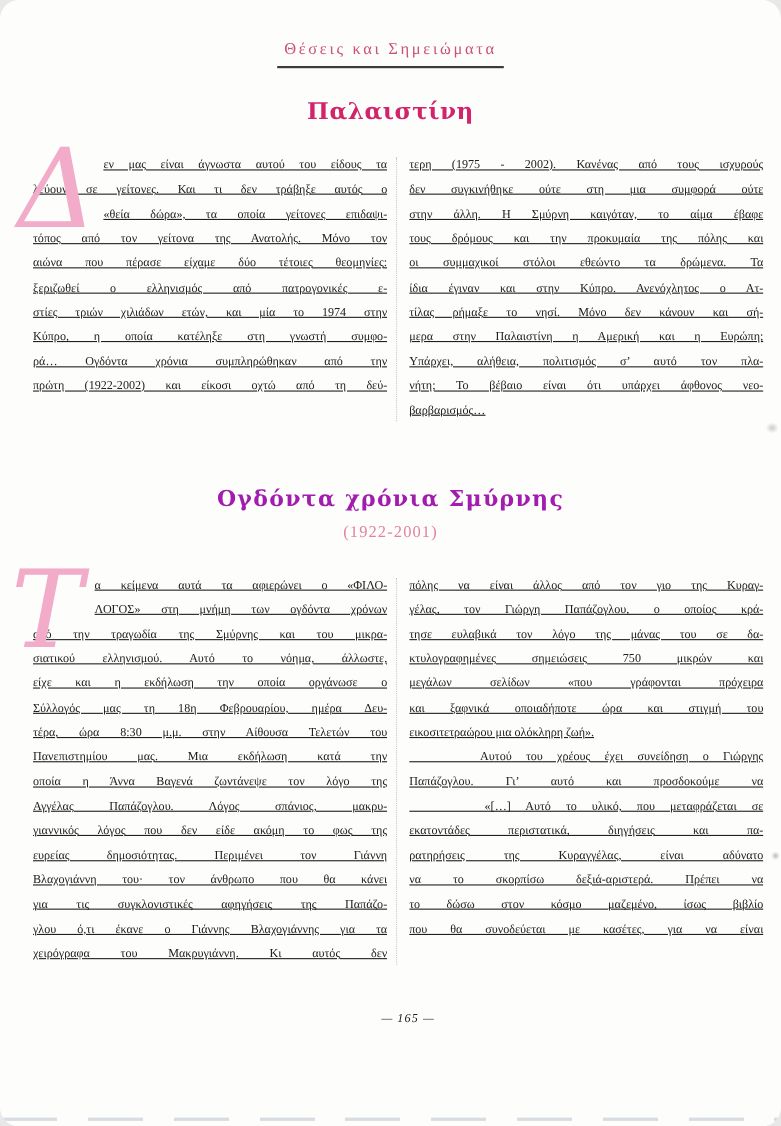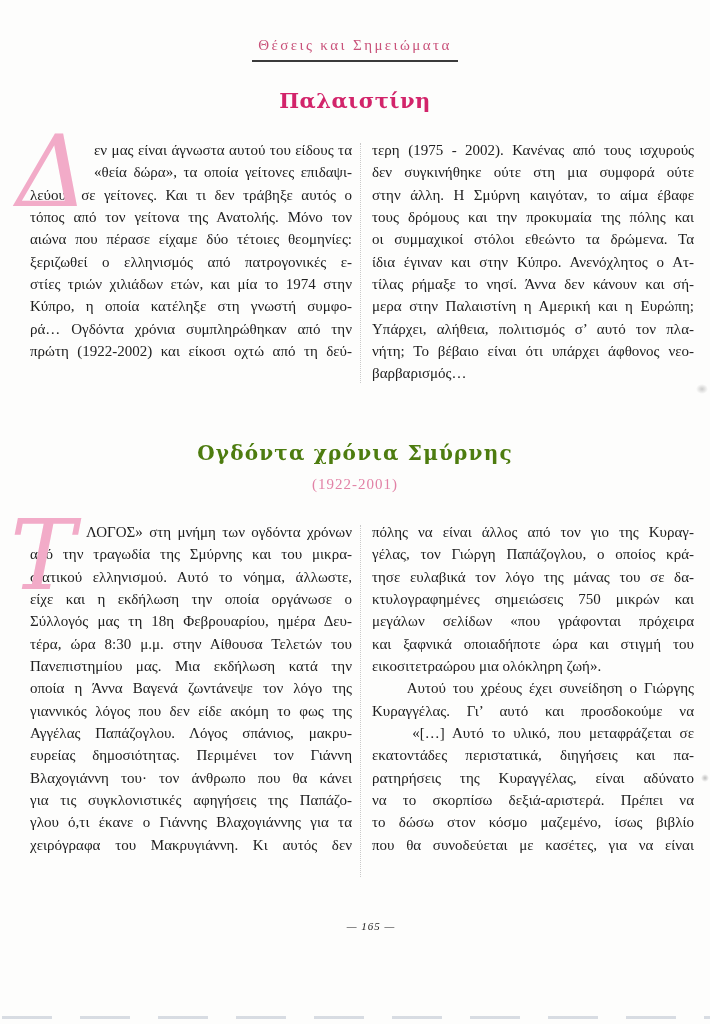--- a/index.html
+++ b/index.html
@@ -1,38 +1,38 @@
 <!DOCTYPE html>
 <html lang="el"><head>
 <meta charset="utf-8">
 <style>
   html,body { margin:0; padding:0; background:#e8e8e8; }
   .page {
     position:relative; width:710px; height:1024px; margin:0 auto;
     background:#fdfdfc; overflow:hidden;
-    font-family:"Liberation Serif", serif; color:#202020;
+    font-family:"Liberation Serif", serif; color:#202020;border-radius:17px;
   }
 
   
   .kicker-wrap { position:absolute; top:36px; left:0; width:100%; text-align:center; }
   .kicker {
     display:inline-block; font-size:15px; letter-spacing:2.4px;
     color:#c9527a; padding:0 6px 6px; border-bottom:2px solid #3b3b3b;
   }
 
   
   .title1 {
     position:absolute; top:88px; left:0; width:100%; margin:0; text-align:center;
     font-family:"DejaVu Serif", serif; font-weight:bold;
     font-size:21px; letter-spacing:0.5px; color:#d2246a;
   }
   .title2 {
     position:absolute; top:441px; left:0; width:100%; margin:0; text-align:center;
     font-family:"DejaVu Serif", serif; font-weight:bold;
-    font-size:20px; letter-spacing:1.2px; color:#4d7c0f;
+    font-size:20px; letter-spacing:1.2px; color:#a21caf;
   }
   .subtitle {
     position:absolute; top:476px; left:0; width:100%; text-align:center;
     font-size:15px; letter-spacing:1px; color:#e282a6;
   }
 
   
   .cols { position:absolute; left:0; right:0; }
   .sec1 { top:139px; height:248px; }
   .sec2 { top:521px; height:360px; }
@@ -40,23 +40,24 @@
   .col.left  { left:30px;  width:322px; }
   .col.right { left:372px; width:322px; }
   .divider {
     position:absolute; left:360px; top:4px; width:0;
     border-left:1px dotted #c9c9c9;
   }
   .sec1 .divider { height:240px; }
   .sec2 .divider { height:352px; }
 
   .tline {
-    height:22.35px; line-height:22.35px; font-size:15px;
+    height:22.35px; line-height:22.35px; font-size:11px;
     text-align:justify; text-align-last:justify; overflow:hidden;
     color:#202020;
+    text-decoration:underline;
   }
   .tline.short { text-align-last:left; }
   .sec1 .dc-indent { padding-left:64px; }
   .sec2 .dc-indent { padding-left:56px; }
 
   .dropcap {
     position:absolute; z-index:1; pointer-events:none;
     font-family:"DejaVu Serif", serif; font-style:italic; font-weight:normal;
     color:#f2abc8; line-height:0.82;
   }
@@ -95,85 +96,86 @@
     <span class="kicker">Θέσεις και Σημειώματα</span>
   </div>
 
   <h1 class="title1">Παλαιστίνη</h1>
 
   <section class="cols sec1">
     <div class="col left">
       <span class="dropcap dc1">Δ</span>
       <div class="lines">
           <div class="tline dc-indent">εν μας είναι άγνωστα αυτού του είδους τα</div>
+          <div class="tline">λεύουν σε γείτονες. Και τι δεν τράβηξε αυτός ο</div>
           <div class="tline dc-indent">«θεία δώρα», τα οποία γείτονες επιδαψι-</div>
-          <div class="tline">λεύουν σε γείτονες. Και τι δεν τράβηξε αυτός ο</div>
           <div class="tline">τόπος από τον γείτονα της Ανατολής. Μόνο τον</div>
           <div class="tline">αιώνα που πέρασε είχαμε δύο τέτοιες θεομηνίες:</div>
           <div class="tline">ξεριζωθεί ο ελληνισμός από πατρογονικές ε-</div>
           <div class="tline">στίες τριών χιλιάδων ετών, και μία το 1974 στην</div>
           <div class="tline">Κύπρο, η οποία κατέληξε στη γνωστή συμφο-</div>
           <div class="tline">ρά… Ογδόντα χρόνια συμπληρώθηκαν από την</div>
           <div class="tline">πρώτη (1922-2002) και είκοσι οχτώ από τη δεύ-</div>
         </div>
     </div>
     <div class="divider"></div>
     <div class="col right">
       <div class="lines">
           <div class="tline">τερη (1975 - 2002). Κανένας από τους ισχυρούς</div>
           <div class="tline">δεν συγκινήθηκε ούτε στη μια συμφορά ούτε</div>
           <div class="tline">στην άλλη. Η Σμύρνη καιγόταν, το αίμα έβαφε</div>
           <div class="tline">τους δρόμους και την προκυμαία της πόλης και</div>
           <div class="tline">οι συμμαχικοί στόλοι εθεώντο τα δρώμενα. Τα</div>
           <div class="tline">ίδια έγιναν και στην Κύπρο. Ανενόχλητος ο Ατ-</div>
-          <div class="tline">τίλας ρήμαξε το νησί. Άννα δεν κάνουν και σή-</div>
+          <div class="tline">τίλας ρήμαξε το νησί. Μόνο δεν κάνουν και σή-</div>
           <div class="tline">μερα στην Παλαιστίνη η Αμερική και η Ευρώπη;</div>
           <div class="tline">Υπάρχει, αλήθεια, πολιτισμός σ’ αυτό τον πλα-</div>
           <div class="tline">νήτη; Το βέβαιο είναι ότι υπάρχει άφθονος νεο-</div>
           <div class="tline short">βαρβαρισμός…</div>
         </div>
     </div>
   </section>
 
   <h2 class="title2">Ογδόντα χρόνια Σμύρνης</h2>
   <div class="subtitle">(1922-2001)</div>
 
   <section class="cols sec2">
     <div class="col left">
       <span class="dropcap dc2">Τ</span>
       <div class="lines">
+          <div class="tline dc-indent">α κείμενα αυτά τα αφιερώνει ο «ΦΙΛΟ-</div>
           <div class="tline dc-indent">ΛΟΓΟΣ» στη μνήμη των ογδόντα χρόνων</div>
           <div class="tline">από την τραγωδία της Σμύρνης και του μικρα-</div>
           <div class="tline">σιατικού ελληνισμού. Αυτό το νόημα, άλλωστε,</div>
           <div class="tline">είχε και η εκδήλωση την οποία οργάνωσε ο</div>
           <div class="tline">Σύλλογός μας τη 18η Φεβρουαρίου, ημέρα Δευ-</div>
           <div class="tline">τέρα, ώρα 8:30 μ.μ. στην Αίθουσα Τελετών του</div>
           <div class="tline">Πανεπιστημίου μας. Μια εκδήλωση κατά την</div>
           <div class="tline">οποία η Άννα Βαγενά ζωντάνεψε τον λόγο της</div>
+          <div class="tline">Αγγέλας Παπάζογλου. Λόγος σπάνιος, μακρυ-</div>
           <div class="tline">γιαννικός λόγος που δεν είδε ακόμη το φως της</div>
-          <div class="tline">Αγγέλας Παπάζογλου. Λόγος σπάνιος, μακρυ-</div>
           <div class="tline">ευρείας δημοσιότητας. Περιμένει τον Γιάννη</div>
           <div class="tline">Βλαχογιάννη του· τον άνθρωπο που θα κάνει</div>
           <div class="tline">για τις συγκλονιστικές αφηγήσεις της Παπάζο-</div>
           <div class="tline">γλου ό,τι έκανε ο Γιάννης Βλαχογιάννης για τα</div>
           <div class="tline">χειρόγραφα του Μακρυγιάννη. Κι αυτός δεν</div>
         </div>
     </div>
     <div class="divider"></div>
     <div class="col right">
       <div class="lines">
           <div class="tline">πόλης να είναι άλλος από τον γιο της Κυραγ-</div>
           <div class="tline">γέλας, τον Γιώργη Παπάζογλου, ο οποίος κρά-</div>
           <div class="tline">τησε ευλαβικά τον λόγο της μάνας του σε δα-</div>
           <div class="tline">κτυλογραφημένες σημειώσεις 750 μικρών και</div>
           <div class="tline">μεγάλων σελίδων «που γράφονται πρόχειρα</div>
           <div class="tline">και ξαφνικά οποιαδήποτε ώρα και στιγμή του</div>
           <div class="tline short">εικοσιτετραώρου μια ολόκληρη ζωή».</div>
           <div class="tline">&nbsp;&nbsp;&nbsp;&nbsp;&nbsp;Αυτού του χρέους έχει συνείδηση ο Γιώργης</div>
-          <div class="tline">Κυραγγέλας. Γι’ αυτό και προσδοκούμε να</div>
+          <div class="tline">Παπάζογλου. Γι’ αυτό και προσδοκούμε να</div>
           <div class="tline">&nbsp;&nbsp;&nbsp;&nbsp;&nbsp;«[…] Αυτό το υλικό, που μεταφράζεται σε</div>
           <div class="tline">εκατοντάδες περιστατικά, διηγήσεις και πα-</div>
           <div class="tline">ρατηρήσεις της Κυραγγέλας, είναι αδύνατο</div>
           <div class="tline">να το σκορπίσω δεξιά-αριστερά. Πρέπει να</div>
           <div class="tline">το δώσω στον κόσμο μαζεμένο, ίσως βιβλίο</div>
           <div class="tline">που θα συνοδεύεται με κασέτες, για να είναι</div>
         </div>
     </div>
   </section>
 

